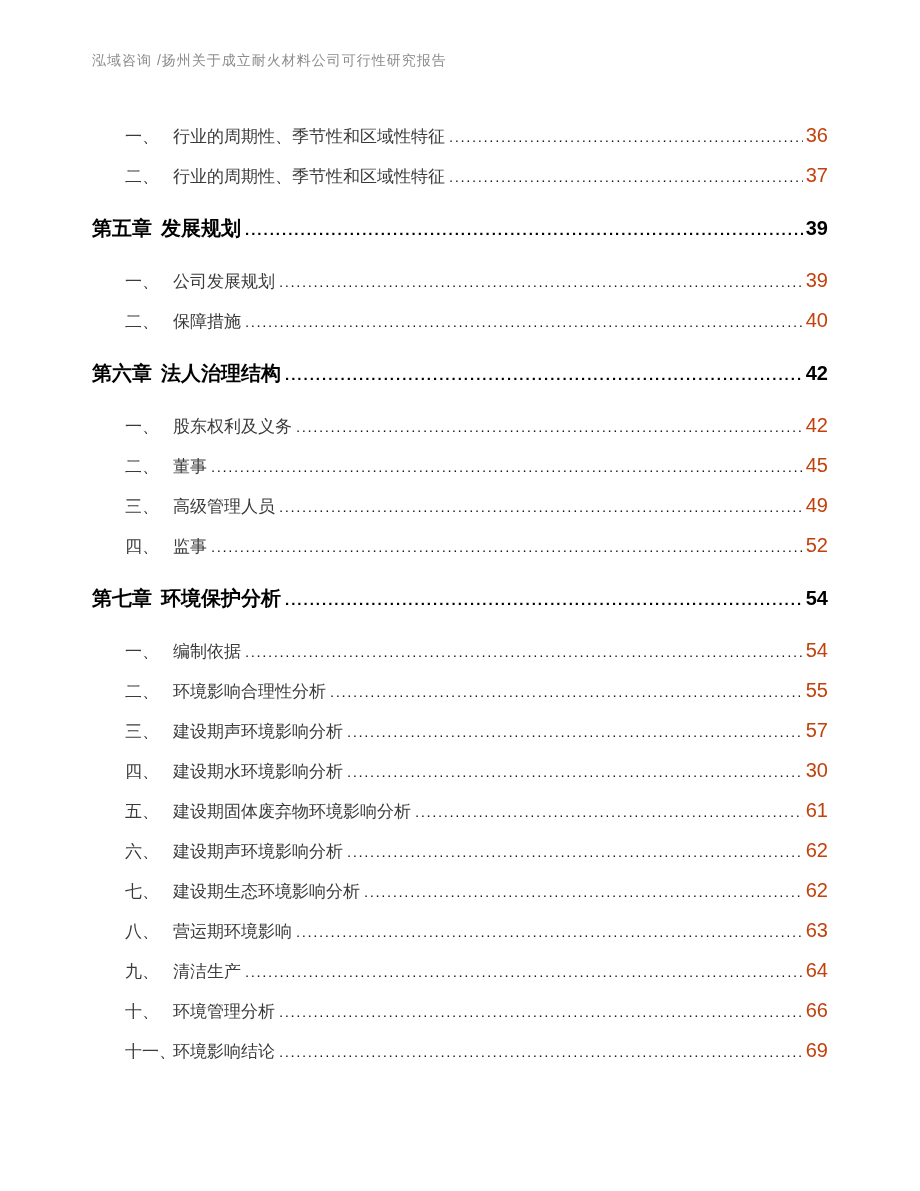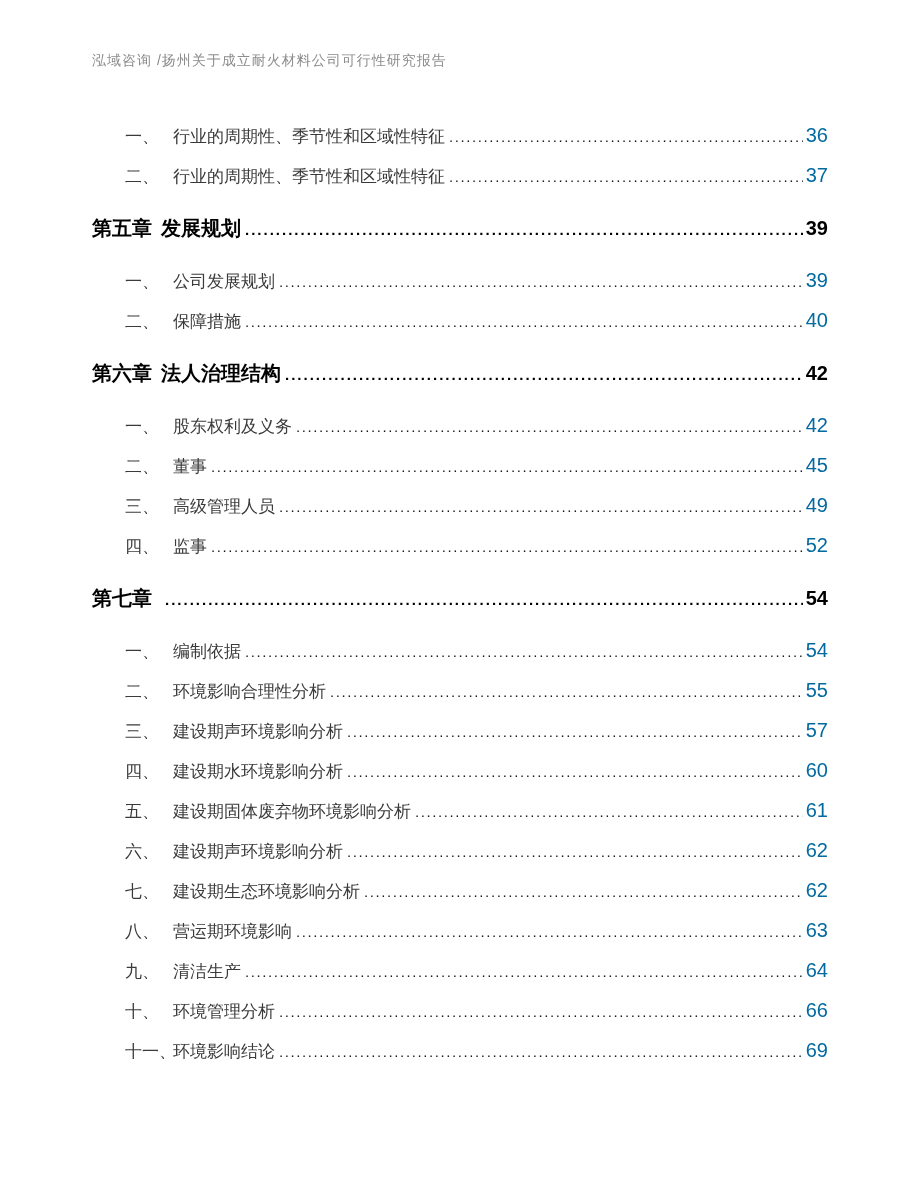--- a/index.html
+++ b/index.html
@@ -69,21 +69,21 @@
     color: #1a1a1a;
   }
   .row.chapter .leader::after {
     font-weight: 700;
     letter-spacing: 2px;
     color: #000000;
   }
   .pagenum {
     font-family: "Liberation Sans", "DejaVu Sans", sans-serif;
     font-size: 20px;
-    color: #0369a1;
+    color: #c2410c;
   }
   .row.chapter .pagenum {
     font-weight: 700;
     color: #000000;
   }
 </style>
 </head>
 <body>
 
 <div class="page">
@@ -146,20 +146,21 @@
     <span class="pagenum">49</span>
   </div>
       <div class="row item">
     <span class="num">四、</span>
     <span class="title">监事</span>
     <span class="leader"></span>
     <span class="pagenum">52</span>
   </div>
       <div class="row chapter">
     <span class="num">第七章</span>
+    <span class="title">环境保护分析</span>
     <span class="leader"></span>
     <span class="pagenum">54</span>
   </div>
       <div class="row item">
     <span class="num">一、</span>
     <span class="title">编制依据</span>
     <span class="leader"></span>
     <span class="pagenum">54</span>
   </div>
       <div class="row item">
@@ -171,21 +172,21 @@
       <div class="row item">
     <span class="num">三、</span>
     <span class="title">建设期声环境影响分析</span>
     <span class="leader"></span>
     <span class="pagenum">57</span>
   </div>
       <div class="row item">
     <span class="num">四、</span>
     <span class="title">建设期水环境影响分析</span>
     <span class="leader"></span>
-    <span class="pagenum">60</span>
+    <span class="pagenum">30</span>
   </div>
       <div class="row item">
     <span class="num">五、</span>
     <span class="title">建设期固体废弃物环境影响分析</span>
     <span class="leader"></span>
     <span class="pagenum">61</span>
   </div>
       <div class="row item">
     <span class="num">六、</span>
     <span class="title">建设期声环境影响分析</span>

